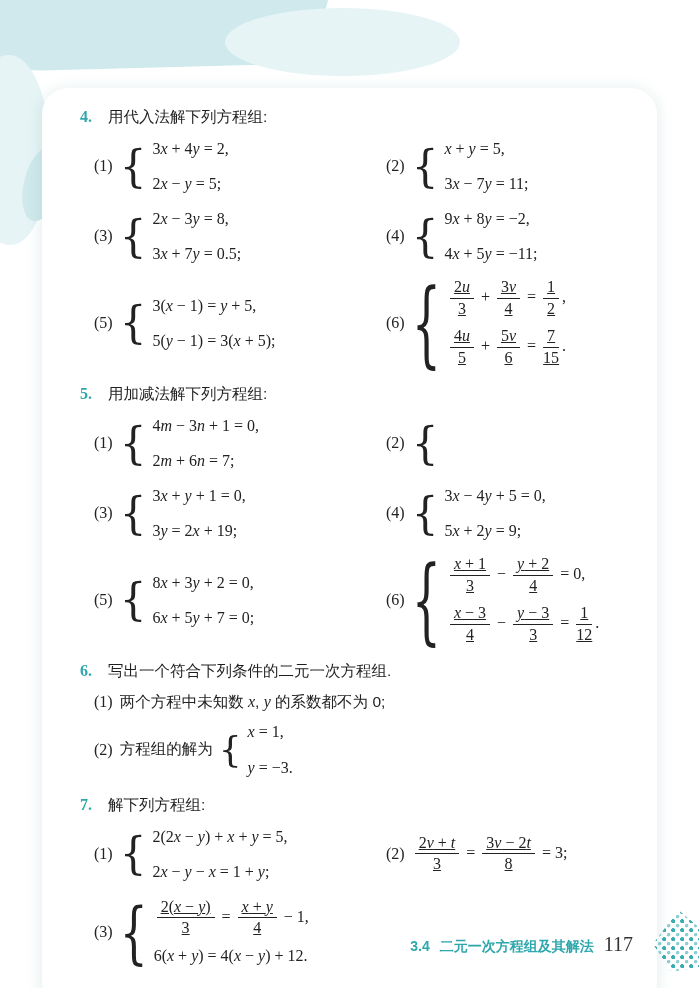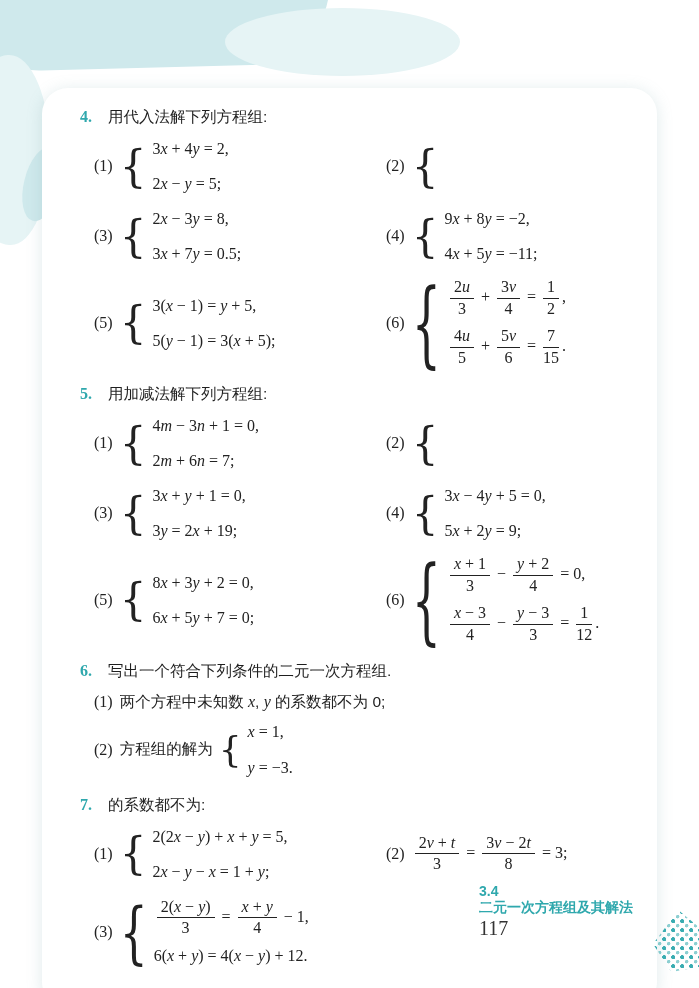--- a/index.html
+++ b/index.html
@@ -48,30 +48,30 @@
   .sys .mline + .mline { margin-top:14px; }
   .sys.tall .mline + .mline { margin-top:9px; }
 
   .mline, .mtext {
     font-family:"Liberation Serif",serif;
     font-size:16px; line-height:1.32; white-space:nowrap;
   }
   .mtext { font-family:"Liberation Sans",sans-serif; font-size:15.5px; }
   .mtext i { font-family:"Liberation Serif",serif; font-size:16px; }
 
-  .frac { display:inline-block; text-align:center; vertical-align:middle; margin:0 3px; line-height:1.15; }
+  .frac { display:inline-block; text-align:center; vertical-align:middle; margin:0 3px; line-height:1.15;text-decoration:underline; }
   .frac .num { display:block; border-bottom:1.3px solid #222; padding:0 4px 1px; }
   .frac .den { display:block; padding-top:1px; }
 
   .p6-item { display:flex; align-items:center; margin:9px 0 0 14px; }
   .p6-item .mtext { margin-right:6px; }
 
   .footer {
-    position:absolute; bottom:48px; right:66px; z-index:1;
-    display:flex; align-items:baseline; gap:0;flex-direction:column;
+    position:absolute; bottom:32px; right:66px; z-index:1;
+    display:flex; align-items:baseline; gap:10px;
   }
   .f-sec, .f-title { color:#2fa8ad; font-weight:700; font-size:14px; }
   .f-page { color:#333; font-size:20px; font-family:"Liberation Serif",serif; }
 
   .dots {
     position:absolute; right:0; bottom:16px; width:46px; height:62px; z-index:2;
     background-image:
       radial-gradient(circle at 2.2px 2.2px, rgba(47,168,173,0.95) 1.8px, transparent 2.3px),
       radial-gradient(circle at 6.7px 6.7px, rgba(47,168,173,0.55) 1.5px, transparent 2us);
     background-image:
@@ -101,20 +101,24 @@
         <span class="ilabel">(1)</span>
         <span class="brace"></span>
         <span class="sys">
           <span class="mline">3<i>x</i> + 4<i>y</i> = 2,</span>
           <span class="mline">2<i>x</i> − <i>y</i> = 5;</span>
         </span>
       </div>
       <div class="item">
         <span class="ilabel">(2)</span>
         <span class="brace"></span>
+        <span class="sys">
+          <span class="mline"><i>x</i> + <i>y</i> = 5,</span>
+          <span class="mline">3<i>x</i> − 7<i>y</i> = 11;</span>
+        </span>
       </div>
       <div class="item">
         <span class="ilabel">(3)</span>
         <span class="brace"></span>
         <span class="sys">
           <span class="mline">2<i>x</i> − 3<i>y</i> = 8,</span>
           <span class="mline">3<i>x</i> + 7<i>y</i> = 0.5;</span>
         </span>
       </div>
       <div class="item">
@@ -213,21 +217,21 @@
       <span class="sys">
         <span class="mline"><i>x</i> = 1,</span>
         <span class="mline"><i>y</i> = −3.</span>
       </span>
     </div>
   </section>
 
   <section class="problem">
     <div class="problem-title">
       <span class="pnum">7.</span>
-      <span class="ptext">的系数都不为:</span>
+      <span class="ptext">解下列方程组:</span>
     </div>
     <div class="grid2">
       <div class="item">
         <span class="ilabel">(1)</span>
         <span class="brace"></span>
         <span class="sys">
           <span class="mline">2(2<i>x</i> − <i>y</i>) + <i>x</i> + <i>y</i> = 5,</span>
           <span class="mline">2<i>x</i> − <i>y</i> − <i>x</i> = 1 + <i>y</i>;</span>
         </span>
       </div>

